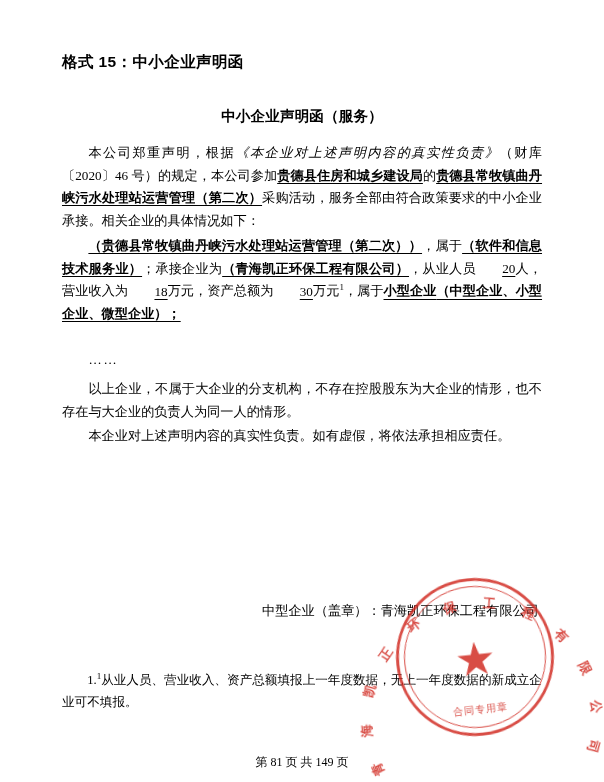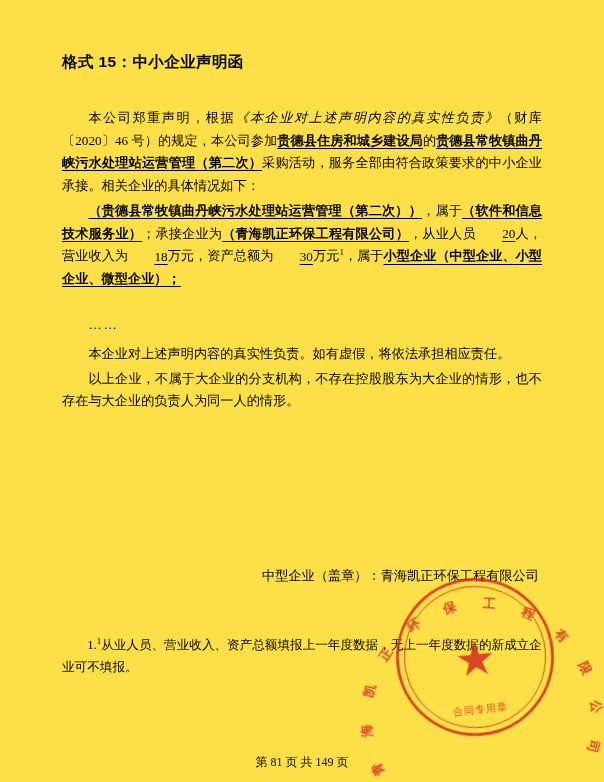--- a/index.html
+++ b/index.html
@@ -9,21 +9,21 @@
   }
   body {
     width: 604px;
     height: 782px;
     font-family: "Liberation Serif", "DejaVu Serif", serif;
   }
   .page {
     position: relative;
     width: 604px;
     height: 782px;
-    background: #fde047;
+    background: #ffffff;
     box-sizing: border-box;
     overflow: hidden;
   }
   .page-inner {
     position: absolute;
     left: 62px;
     top: 52px;
     width: 480px;
     height: 680px;
   }
@@ -159,34 +159,35 @@
   }
 </style>
 </head>
 <body>
 
 <div class="page">
   <div class="page-inner">
 
     <div class="doc-heading">格式 15：中小企业声明函</div>
 
+    <div class="doc-title">中小企业声明函（服务）</div>
 
     <p class="body-par">
       <span>本公司郑重声明，根据</span><span class="book">《本企业对上述声明内容的真实性负责》</span><span>（财库〔2020〕46 号）的规定，本公司参加</span><span class="u">贵德县住房和城乡建设局</span><span>的</span><span class="u">贵德县常牧镇曲丹峡污水处理站运营管理（第二次）</span><span>采购活动，服务全部由符合政策要求的中小企业承接。相关企业的具体情况如下：</span>
     </p>
 
     <p class="body-par">
       <span class="u">（贵德县常牧镇曲丹峡污水处理站运营管理（第二次））</span><span>，属于</span><span class="u">（软件和信息技术服务业）</span><span>；承接企业为</span><span class="u">（青海凯正环保工程有限公司）</span><span>，从业人员</span><span class="blank-gap">20</span><span>人，营业收入为</span><span class="blank-gap">18</span><span>万元，资产总额为</span><span class="blank-gap">30</span><span>万元</span><span class="sup" style="font-size:9px;vertical-align:super">1</span><span>，属于</span><span class="u">小型企业</span><span class="u">（中型企业、小型企业、微型企业）；</span>
     </p>
 
     <div class="dots">……</div>
 
+    <p class="body-par">以上企业，不属于大企业的分支机构，不存在控股股东为大企业的情形，也不存在与大企业的负责人为同一人的情形。</p>
+
     <p class="body-par">本企业对上述声明内容的真实性负责。如有虚假，将依法承担相应责任。</p>
-
-    <p class="body-par">以上企业，不属于大企业的分支机构，不存在控股股东为大企业的情形，也不存在与大企业的负责人为同一人的情形。</p>
 
     <div class="sign-block">
       <div class="sign-row">
         <span>中型企业（盖章）：</span><span>青海凯正环保工程有限公司</span>
       </div>
     </div>
 
     <p class="note">
       <span>1.</span><span class="sup">1</span><span>从业人员、营业收入、资产总额填报上一年度数据，无上一年度数据的新成立企业可不填报。</span>
     </p>

